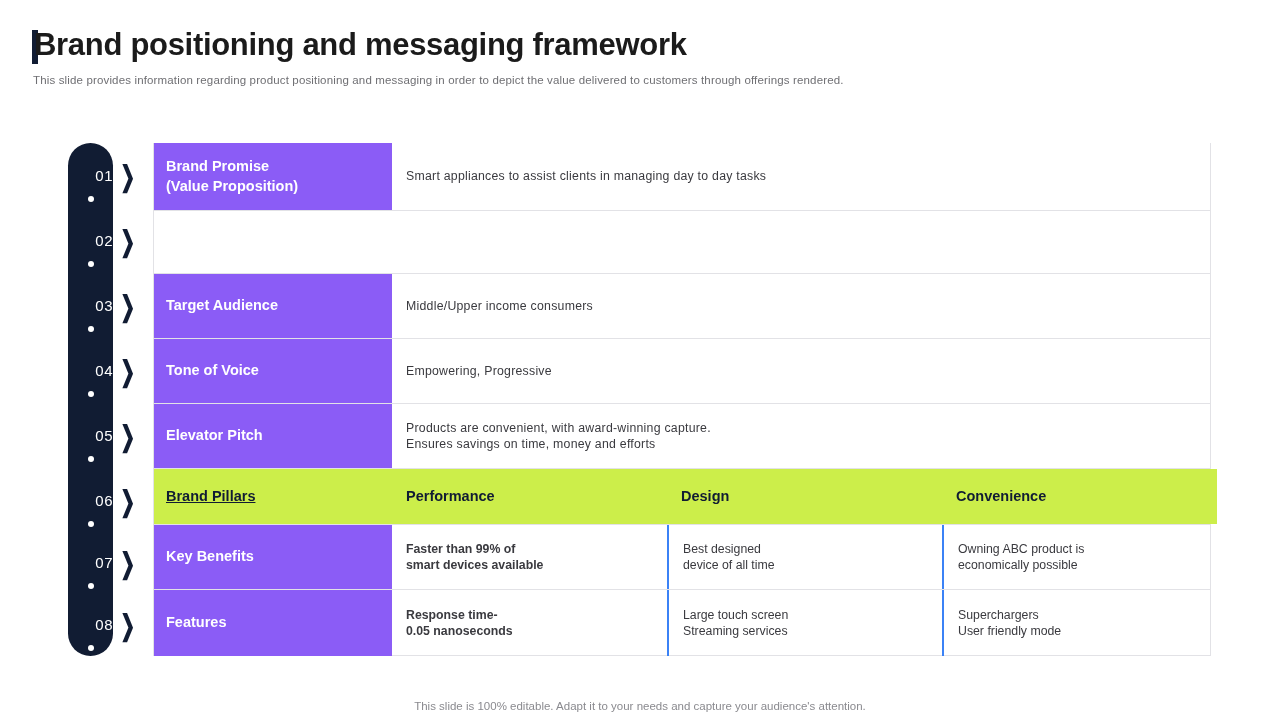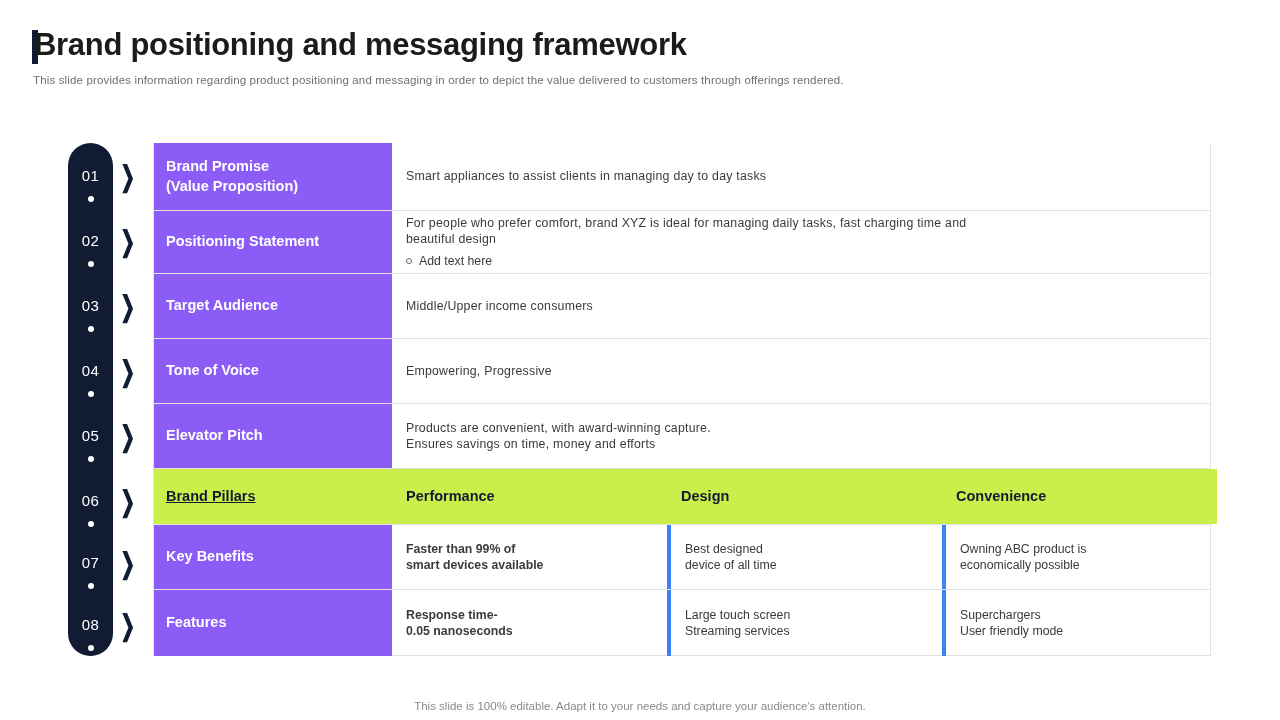--- a/index.html
+++ b/index.html
@@ -35,21 +35,21 @@
   }
   .steps {
     position: absolute; left: 68px; top: 143px;
     width: 120px; height: 513px;
   }
   .step {
     position: absolute; left: 0; width: 120px; height: 65px;
     display: flex; align-items: center;
   }
   .step-num {
-    width: 45px; text-align: center;
+    width: 45px; text-align: right;
     color: #ffffff; font-size: 15px; letter-spacing: 0.5px;
   }
   .step-dot {
     position: absolute; left: 19.5px; bottom: 6px;
     width: 6px; height: 6px; border-radius: 50%;
     background: #ffffff;
   }
   .step-chev {
     margin-left: 6px;
     color: #111c33; font-size: 21px; font-weight: bold;
@@ -87,21 +87,21 @@
     width: 6px; height: 6px; border-radius: 50%;
     border: 1px solid #6b6b70; display: inline-block; flex: 0 0 auto;
   }
 
   
   .col3 {
     flex: 0 0 275px; width: 275px;
     padding: 0 10px 0 14px;
     display: flex; flex-direction: column; justify-content: center;
     font-size: 12.3px; color: #3a3a3f; line-height: 1.32;
-    border-left: 4px solid #3b82f6;
+    border-left: 2px solid #3b82f6;
   }
   .col3.first { border-left: none; font-weight: bold; }
 
   
   .row-pillars .label-cell { background: #ccee4a; color: #111c33; text-decoration: underline; }
   .row-pillars .col3 {
     background: #ccee4a; color: #111c33;
     font-size: 14.5px; font-weight: bold;
     border-left: none;
   }
@@ -175,29 +175,20 @@
           <div>Brand Promise</div>
           <div>(Value Proposition)</div>
         </div>
       </div>
       <div class="content-cell">
         <div class="line">Smart appliances to assist clients in managing  day to day tasks</div>
       </div>
     </div>
 
     <div class="row h1r" style="height:63px">
-      <div class="label-cell">Positioning Statement</div>
-      <div class="content-cell">
-        <div class="line">For people who prefer comfort,  brand  XYZ  is ideal for managing daily tasks, fast charging time and</div>
-        <div class="line">beautiful  design</div>
-        <div class="bullet-line">
-          <span class="bullet-ring"></span>
-          <span>Add text here</span>
-        </div>
-      </div>
     </div>
 
     <div class="row h1r" style="height:65px">
       <div class="label-cell">Target Audience</div>
       <div class="content-cell">
         <div class="line">Middle/Upper  income consumers</div>
       </div>
     </div>
 
     <div class="row h1r" style="height:65px">

